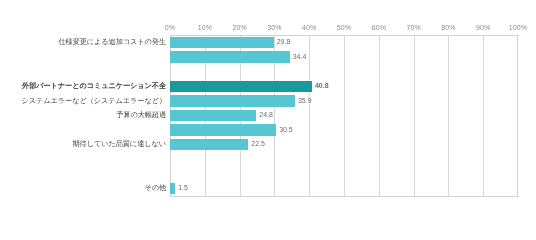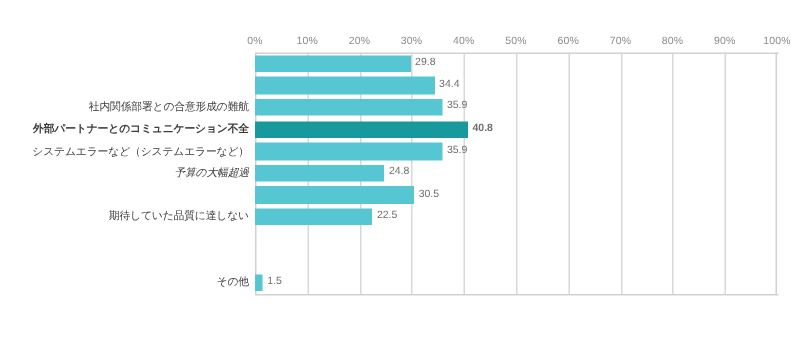--- a/index.html
+++ b/index.html
@@ -155,44 +155,40 @@
       <span class="tick-label" style="left: 174px;">50%</span>
       <span class="tick-label" style="left: 208.8px;">60%</span>
       <span class="tick-label" style="left: 243.6px;">70%</span>
       <span class="tick-label" style="left: 278.4px;">80%</span>
       <span class="tick-label" style="left: 313.2px;">90%</span>
       <span class="tick-label" style="left: 348px;">100%</span>
     </div>
 
   <div class="rows">
       <div class="row" style="top: 0px; height: 14.6364px;">
+        <div class="row-label" style="height: 14.6364px; line-height: 14.6364px;">仕様変更による追加コストの発生</div>
         <div class="bar" style="width: 103.704px; top: 1.61818px;"></div>
         <div class="bar-value" style="height: 14.6364px; line-height: 14.6364px; left: 276.704px;">29.8</div>
       </div>
       <div class="row" style="top: 14.6364px; height: 14.6364px;">
         <div class="bar" style="width: 119.712px; top: 1.61818px;"></div>
         <div class="bar-value" style="height: 14.6364px; line-height: 14.6364px; left: 292.712px;">34.4</div>
-      </div>
-      <div class="row" style="top: 29.2727px; height: 14.6364px;">
-        <div class="row-label" style="height: 14.6364px; line-height: 14.6364px;">社内関係部署との合意形成の難航</div>
-        <div class="bar" style="width: 124.932px; top: 1.61818px;"></div>
-        <div class="bar-value" style="height: 14.6364px; line-height: 14.6364px; left: 297.932px;">35.9</div>
       </div>
       <div class="row" style="top: 43.9091px; height: 14.6364px; font-weight: bold;">
         <div class="row-label" style="height: 14.6364px; line-height: 14.6364px;">外部パートナーとのコミュニケーション不全</div>
         <div class="bar highlight" style="width: 141.984px; top: 1.61818px;"></div>
         <div class="bar-value" style="height: 14.6364px; line-height: 14.6364px; left: 314.984px;">40.8</div>
       </div>
       <div class="row" style="top: 58.5455px; height: 14.6364px;">
         <div class="row-label" style="height: 14.6364px; line-height: 14.6364px;">システムエラーなど（システムエラーなど）</div>
         <div class="bar" style="width: 124.932px; top: 1.61818px;"></div>
         <div class="bar-value" style="height: 14.6364px; line-height: 14.6364px; left: 297.932px;">35.9</div>
       </div>
       <div class="row" style="top: 73.1818px; height: 14.6364px;">
-        <div class="row-label" style="height: 14.6364px; line-height: 14.6364px; font-style: italic;">予算の大幅超過</div>
+        <div class="row-label" style="height: 14.6364px; line-height: 14.6364px;">予算の大幅超過</div>
         <div class="bar" style="width: 86.304px; top: 1.61818px;"></div>
         <div class="bar-value" style="height: 14.6364px; line-height: 14.6364px; left: 259.304px;">24.8</div>
       </div>
       <div class="row" style="top: 87.8182px; height: 14.6364px;">
         <div class="bar" style="width: 106.14px; top: 1.61818px;"></div>
         <div class="bar-value" style="height: 14.6364px; line-height: 14.6364px; left: 279.14px;">30.5</div>
       </div>
       <div class="row" style="top: 102.455px; height: 14.6364px;">
         <div class="row-label" style="height: 14.6364px; line-height: 14.6364px;">期待していた品質に達しない</div>
         <div class="bar" style="width: 78.3px; top: 1.61818px;"></div>

